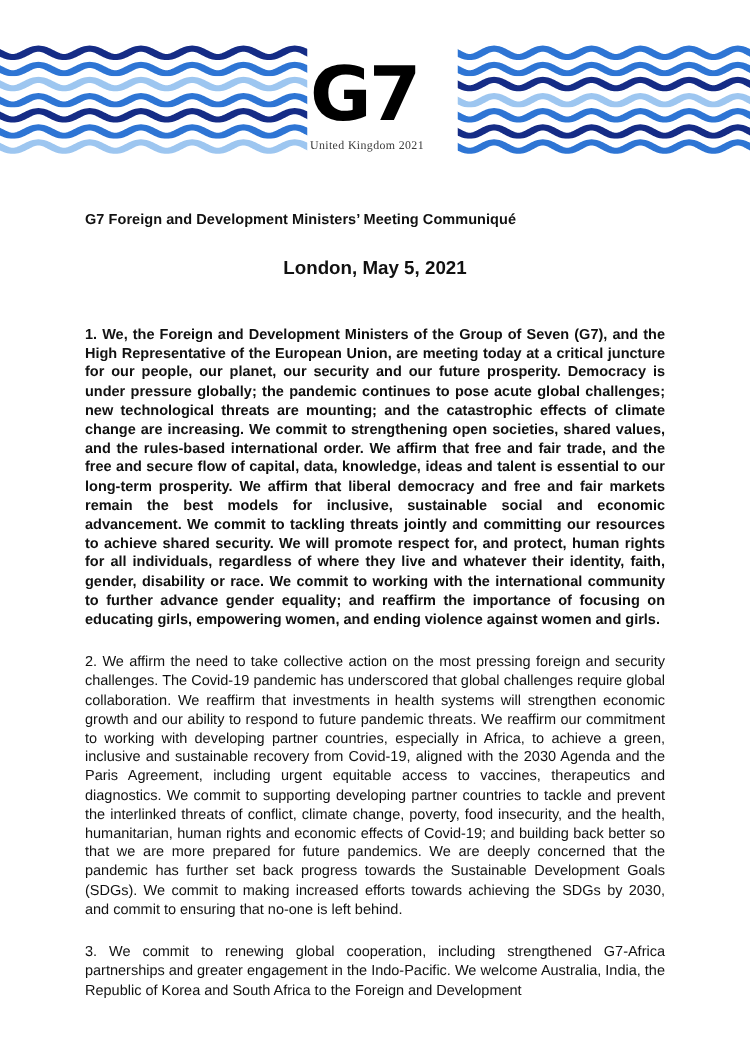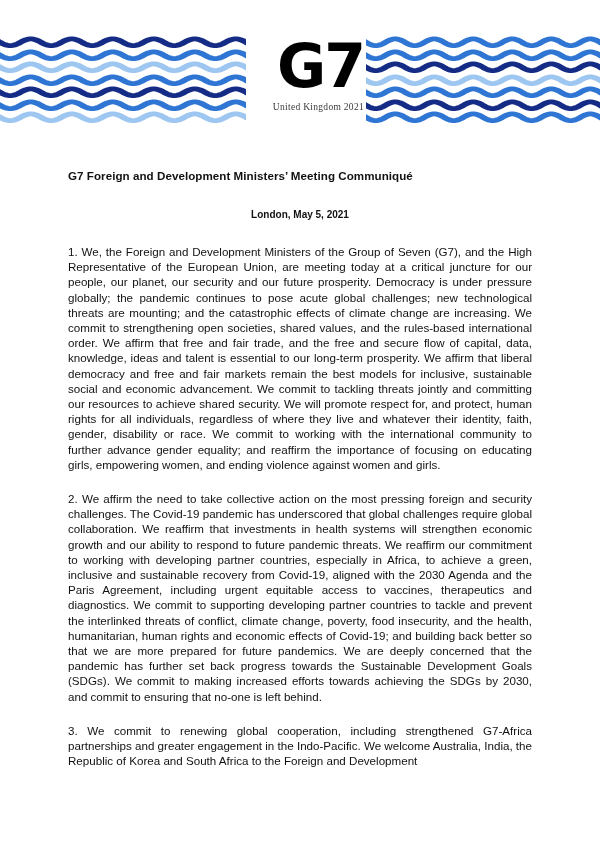--- a/index.html
+++ b/index.html
@@ -40,24 +40,24 @@
     margin: 0;
     padding: 0;
     line-height: 0;
   }
   .wave-row svg { display: block; width: 100%; height: 100%; }
 
   
   .logo-wrap {
     position: absolute;
     left: 248px;
-    top: 33px;
+    top: 43px;
     width: 116px;
     height: 92px;
-    text-align: right;
+    text-align: left;
   }
   .logo-g7 {
     font-family: "DejaVu Sans", sans-serif;
     font-weight: 700;
     font-size: 60px;
     line-height: 62px;
     letter-spacing: -2px;
     color: #000000;
     margin: 0;
     padding-top: 2px;
@@ -81,38 +81,38 @@
     text-align: left;
     font-weight: bold;
     font-size: 11.6px;
     line-height: 15px;
     letter-spacing: 0.05px;
     margin: 0;
   }
   .doc-subtitle {
     text-align: center;
     font-weight: bold;
-    font-size: 10px;
+    font-size: 15px;
     line-height: 15px;
     margin: 24px 0 0 0;
   }
   .section-heading {
     font-weight: bold;
     font-size: 11.6px;
     line-height: 15px;
     margin: 34px 0 0 0;
   }
   .para {
     font-size: 11.6px;
     line-height: 15.2px;
     text-align: justify;
     margin: 19px 0 0 0;
     hyphens: none;
   }
-  .para-first { margin-top: 22px; }
+  .para-first { margin-top: 38px; font-weight: bold; }
 </style>
 </head>
 <body>
 
 <div class="header-banner">
 
   <div class="wave-block left" id="wave-left">
       <span class="wave-row">
         <svg viewBox="0 0 240 20" preserveAspectRatio="none">
           <path d="M-40.00 10.00 L-39.00 10.84 L-38.00 11.67 L-37.00 12.45 L-36.00 13.17 L-35.00 13.82 L-34.00 14.37 L-33.00 14.81 L-32.00 15.14 L-31.00 15.33 L-30.00 15.40 L-29.00 15.33 L-28.00 15.14 L-27.00 14.81 L-26.00 14.37 L-25.00 13.82 L-24.00 13.17 L-23.00 12.45 L-22.00 11.67 L-21.00 10.84 L-20.00 10.00 L-19.00 9.16 L-18.00 8.33 L-17.00 7.55 L-16.00 6.83 L-15.00 6.18 L-14.00 5.63 L-13.00 5.19 L-12.00 4.86 L-11.00 4.67 L-10.00 4.60 L-9.00 4.67 L-8.00 4.86 L-7.00 5.19 L-6.00 5.63 L-5.00 6.18 L-4.00 6.83 L-3.00 7.55 L-2.00 8.33 L-1.00 9.16 L0.00 10.00 L1.00 10.84 L2.00 11.67 L3.00 12.45 L4.00 13.17 L5.00 13.82 L6.00 14.37 L7.00 14.81 L8.00 15.14 L9.00 15.33 L10.00 15.40 L11.00 15.33 L12.00 15.14 L13.00 14.81 L14.00 14.37 L15.00 13.82 L16.00 13.17 L17.00 12.45 L18.00 11.67 L19.00 10.84 L20.00 10.00 L21.00 9.16 L22.00 8.33 L23.00 7.55 L24.00 6.83 L25.00 6.18 L26.00 5.63 L27.00 5.19 L28.00 4.86 L29.00 4.67 L30.00 4.60 L31.00 4.67 L32.00 4.86 L33.00 5.19 L34.00 5.63 L35.00 6.18 L36.00 6.83 L37.00 7.55 L38.00 8.33 L39.00 9.16 L40.00 10.00 L41.00 10.84 L42.00 11.67 L43.00 12.45 L44.00 13.17 L45.00 13.82 L46.00 14.37 L47.00 14.81 L48.00 15.14 L49.00 15.33 L50.00 15.40 L51.00 15.33 L52.00 15.14 L53.00 14.81 L54.00 14.37 L55.00 13.82 L56.00 13.17 L57.00 12.45 L58.00 11.67 L59.00 10.84 L60.00 10.00 L61.00 9.16 L62.00 8.33 L63.00 7.55 L64.00 6.83 L65.00 6.18 L66.00 5.63 L67.00 5.19 L68.00 4.86 L69.00 4.67 L70.00 4.60 L71.00 4.67 L72.00 4.86 L73.00 5.19 L74.00 5.63 L75.00 6.18 L76.00 6.83 L77.00 7.55 L78.00 8.33 L79.00 9.16 L80.00 10.00 L81.00 10.84 L82.00 11.67 L83.00 12.45 L84.00 13.17 L85.00 13.82 L86.00 14.37 L87.00 14.81 L88.00 15.14 L89.00 15.33 L90.00 15.40 L91.00 15.33 L92.00 15.14 L93.00 14.81 L94.00 14.37 L95.00 13.82 L96.00 13.17 L97.00 12.45 L98.00 11.67 L99.00 10.84 L100.00 10.00 L101.00 9.16 L102.00 8.33 L103.00 7.55 L104.00 6.83 L105.00 6.18 L106.00 5.63 L107.00 5.19 L108.00 4.86 L109.00 4.67 L110.00 4.60 L111.00 4.67 L112.00 4.86 L113.00 5.19 L114.00 5.63 L115.00 6.18 L116.00 6.83 L117.00 7.55 L118.00 8.33 L119.00 9.16 L120.00 10.00 L121.00 10.84 L122.00 11.67 L123.00 12.45 L124.00 13.17 L125.00 13.82 L126.00 14.37 L127.00 14.81 L128.00 15.14 L129.00 15.33 L130.00 15.40 L131.00 15.33 L132.00 15.14 L133.00 14.81 L134.00 14.37 L135.00 13.82 L136.00 13.17 L137.00 12.45 L138.00 11.67 L139.00 10.84 L140.00 10.00 L141.00 9.16 L142.00 8.33 L143.00 7.55 L144.00 6.83 L145.00 6.18 L146.00 5.63 L147.00 5.19 L148.00 4.86 L149.00 4.67 L150.00 4.60 L151.00 4.67 L152.00 4.86 L153.00 5.19 L154.00 5.63 L155.00 6.18 L156.00 6.83 L157.00 7.55 L158.00 8.33 L159.00 9.16 L160.00 10.00 L161.00 10.84 L162.00 11.67 L163.00 12.45 L164.00 13.17 L165.00 13.82 L166.00 14.37 L167.00 14.81 L168.00 15.14 L169.00 15.33 L170.00 15.40 L171.00 15.33 L172.00 15.14 L173.00 14.81 L174.00 14.37 L175.00 13.82 L176.00 13.17 L177.00 12.45 L178.00 11.67 L179.00 10.84 L180.00 10.00 L181.00 9.16 L182.00 8.33 L183.00 7.55 L184.00 6.83 L185.00 6.18 L186.00 5.63 L187.00 5.19 L188.00 4.86 L189.00 4.67 L190.00 4.60 L191.00 4.67 L192.00 4.86 L193.00 5.19 L194.00 5.63 L195.00 6.18 L196.00 6.83 L197.00 7.55 L198.00 8.33 L199.00 9.16 L200.00 10.00 L201.00 10.84 L202.00 11.67 L203.00 12.45 L204.00 13.17 L205.00 13.82 L206.00 14.37 L207.00 14.81 L208.00 15.14 L209.00 15.33 L210.00 15.40 L211.00 15.33 L212.00 15.14 L213.00 14.81 L214.00 14.37 L215.00 13.82 L216.00 13.17 L217.00 12.45 L218.00 11.67 L219.00 10.84 L220.00 10.00 L221.00 9.16 L222.00 8.33 L223.00 7.55 L224.00 6.83 L225.00 6.18 L226.00 5.63 L227.00 5.19 L228.00 4.86 L229.00 4.67 L230.00 4.60 L231.00 4.67 L232.00 4.86 L233.00 5.19 L234.00 5.63 L235.00 6.18 L236.00 6.83 L237.00 7.55 L238.00 8.33 L239.00 9.16 L240.00 10.00 L241.00 10.84 L242.00 11.67 L243.00 12.45 L244.00 13.17 L245.00 13.82 L246.00 14.37 L247.00 14.81 L248.00 15.14 L249.00 15.33 L250.00 15.40 L251.00 15.33 L252.00 15.14 L253.00 14.81 L254.00 14.37 L255.00 13.82 L256.00 13.17 L257.00 12.45 L258.00 11.67 L259.00 10.84 L260.00 10.00 L261.00 9.16 L262.00 8.33 L263.00 7.55 L264.00 6.83 L265.00 6.18 L266.00 5.63 L267.00 5.19 L268.00 4.86 L269.00 4.67 L270.00 4.60 L271.00 4.67 L272.00 4.86 L273.00 5.19 L274.00 5.63 L275.00 6.18 L276.00 6.83 L277.00 7.55 L278.00 8.33 L279.00 9.16 L280.00 10.00" fill="none" stroke="#152C86" stroke-width="7.6" stroke-linecap="round"></path>

